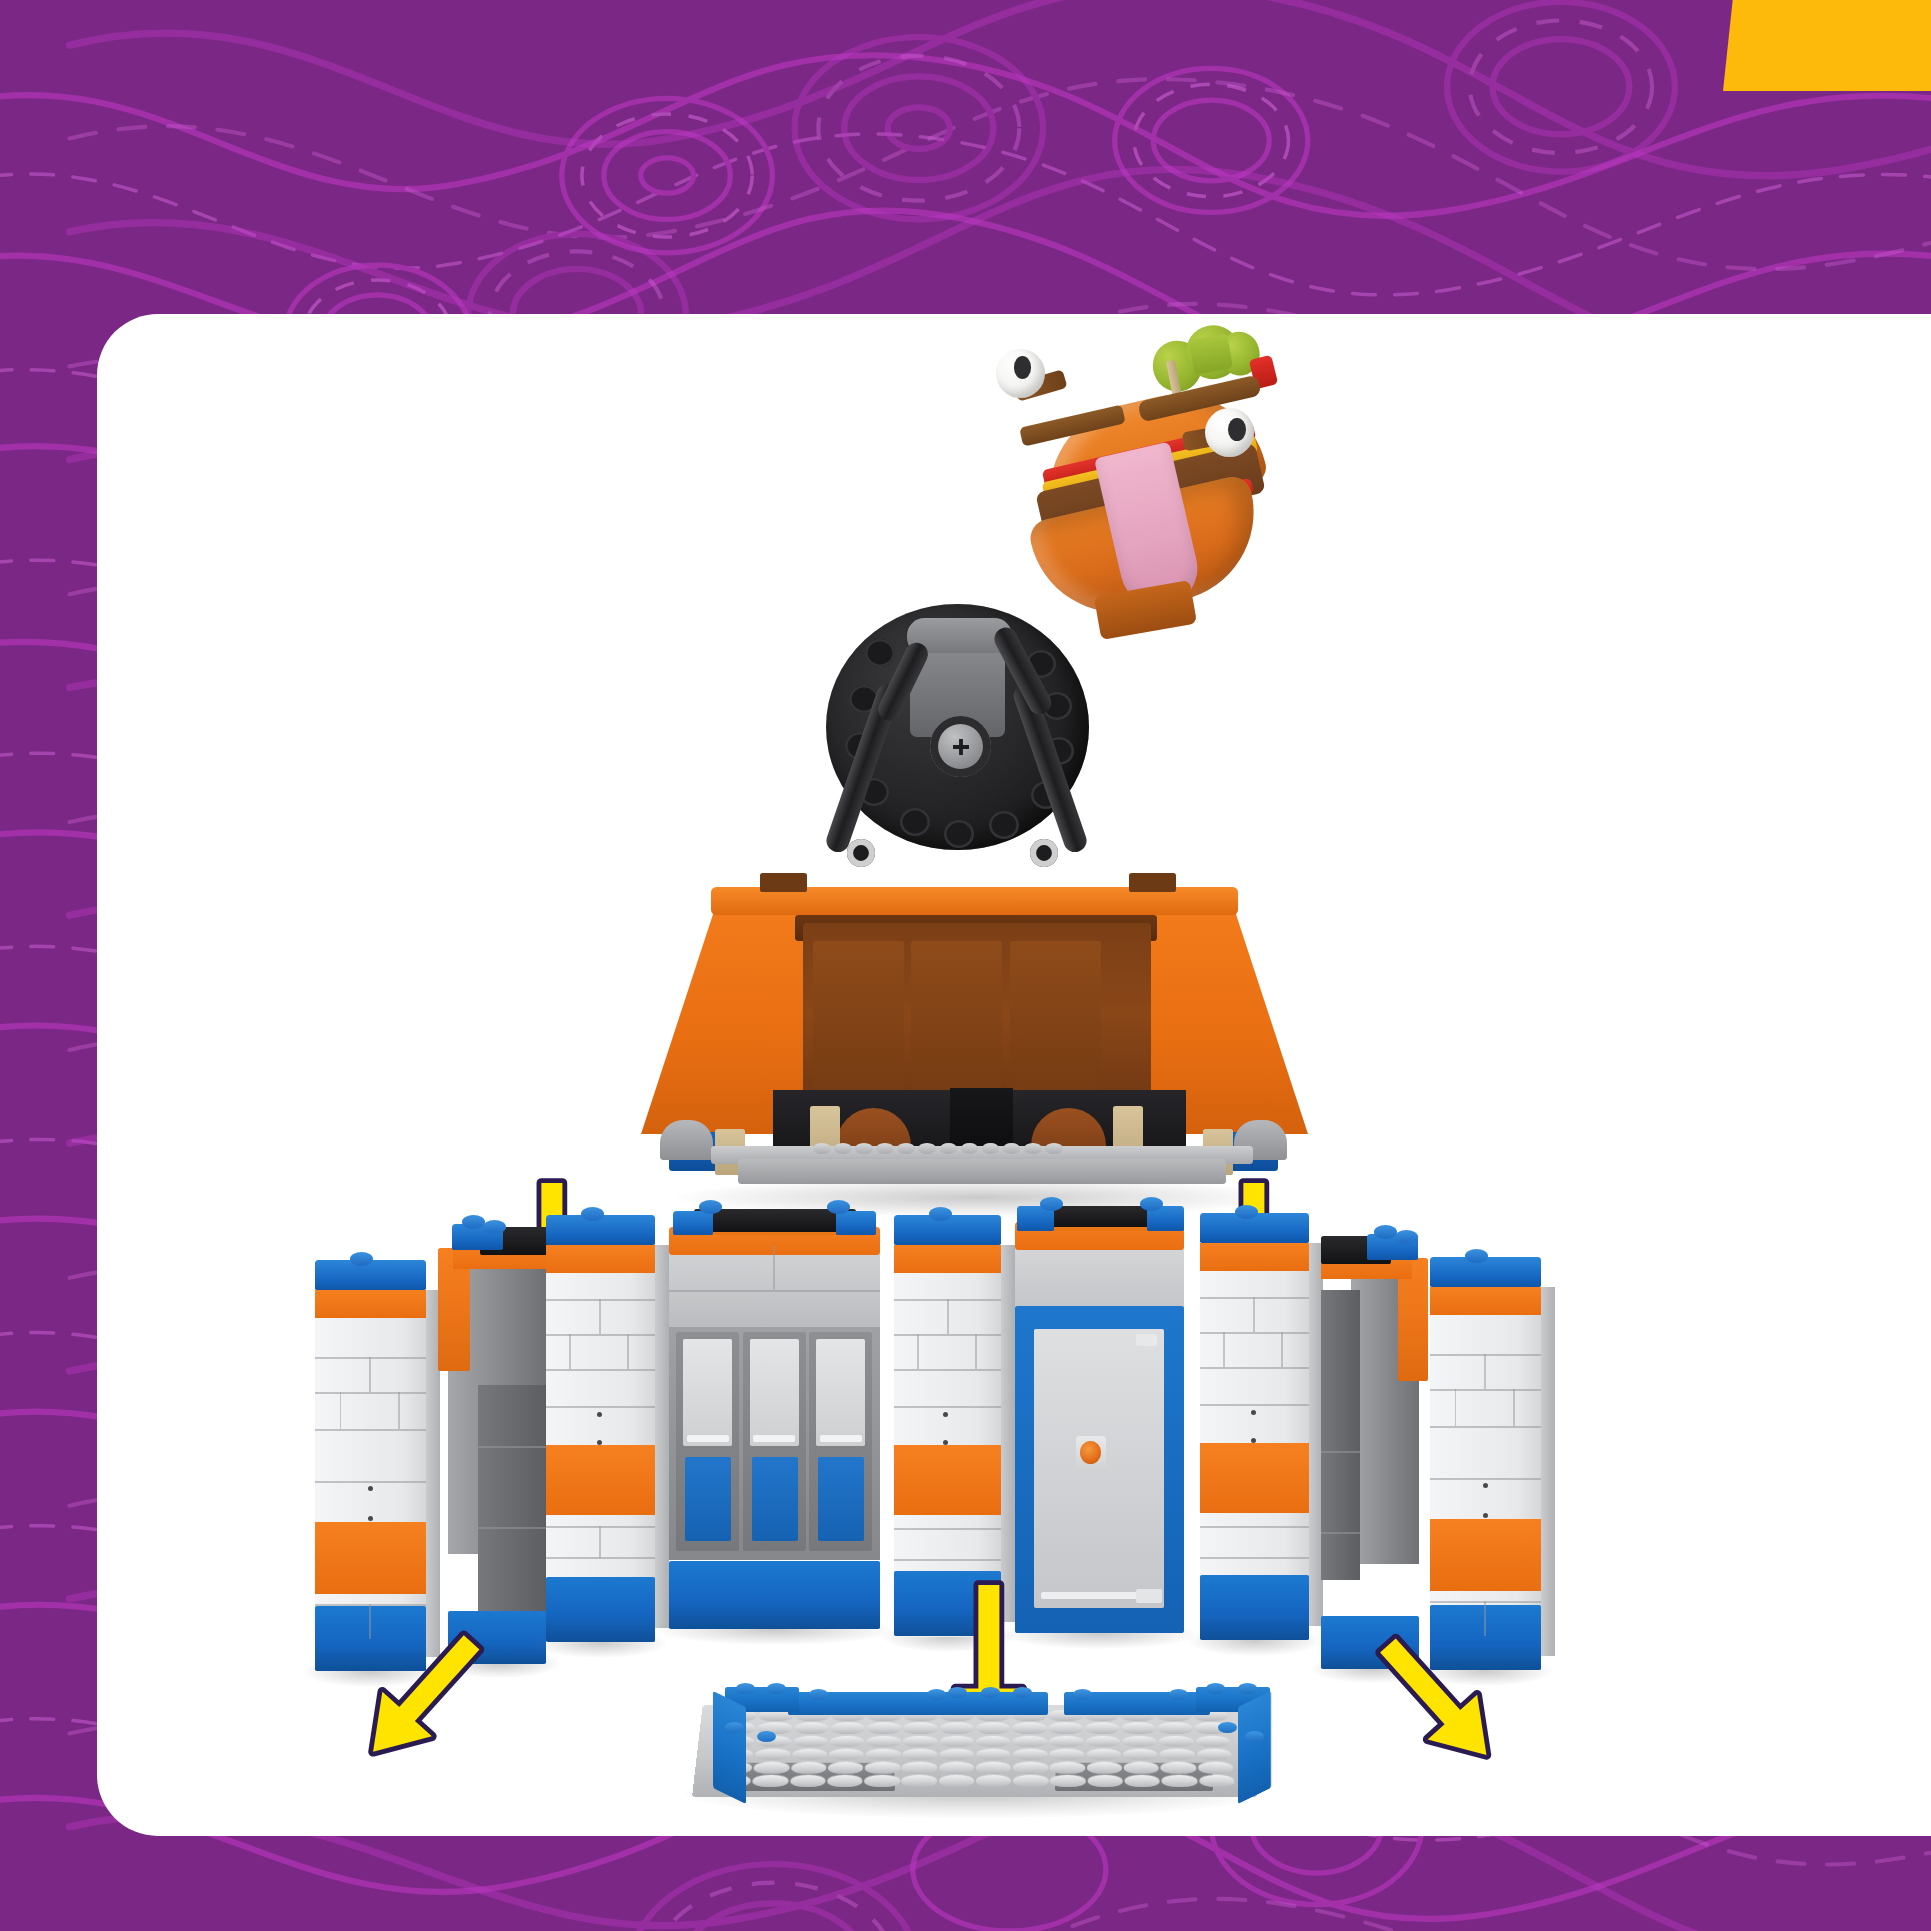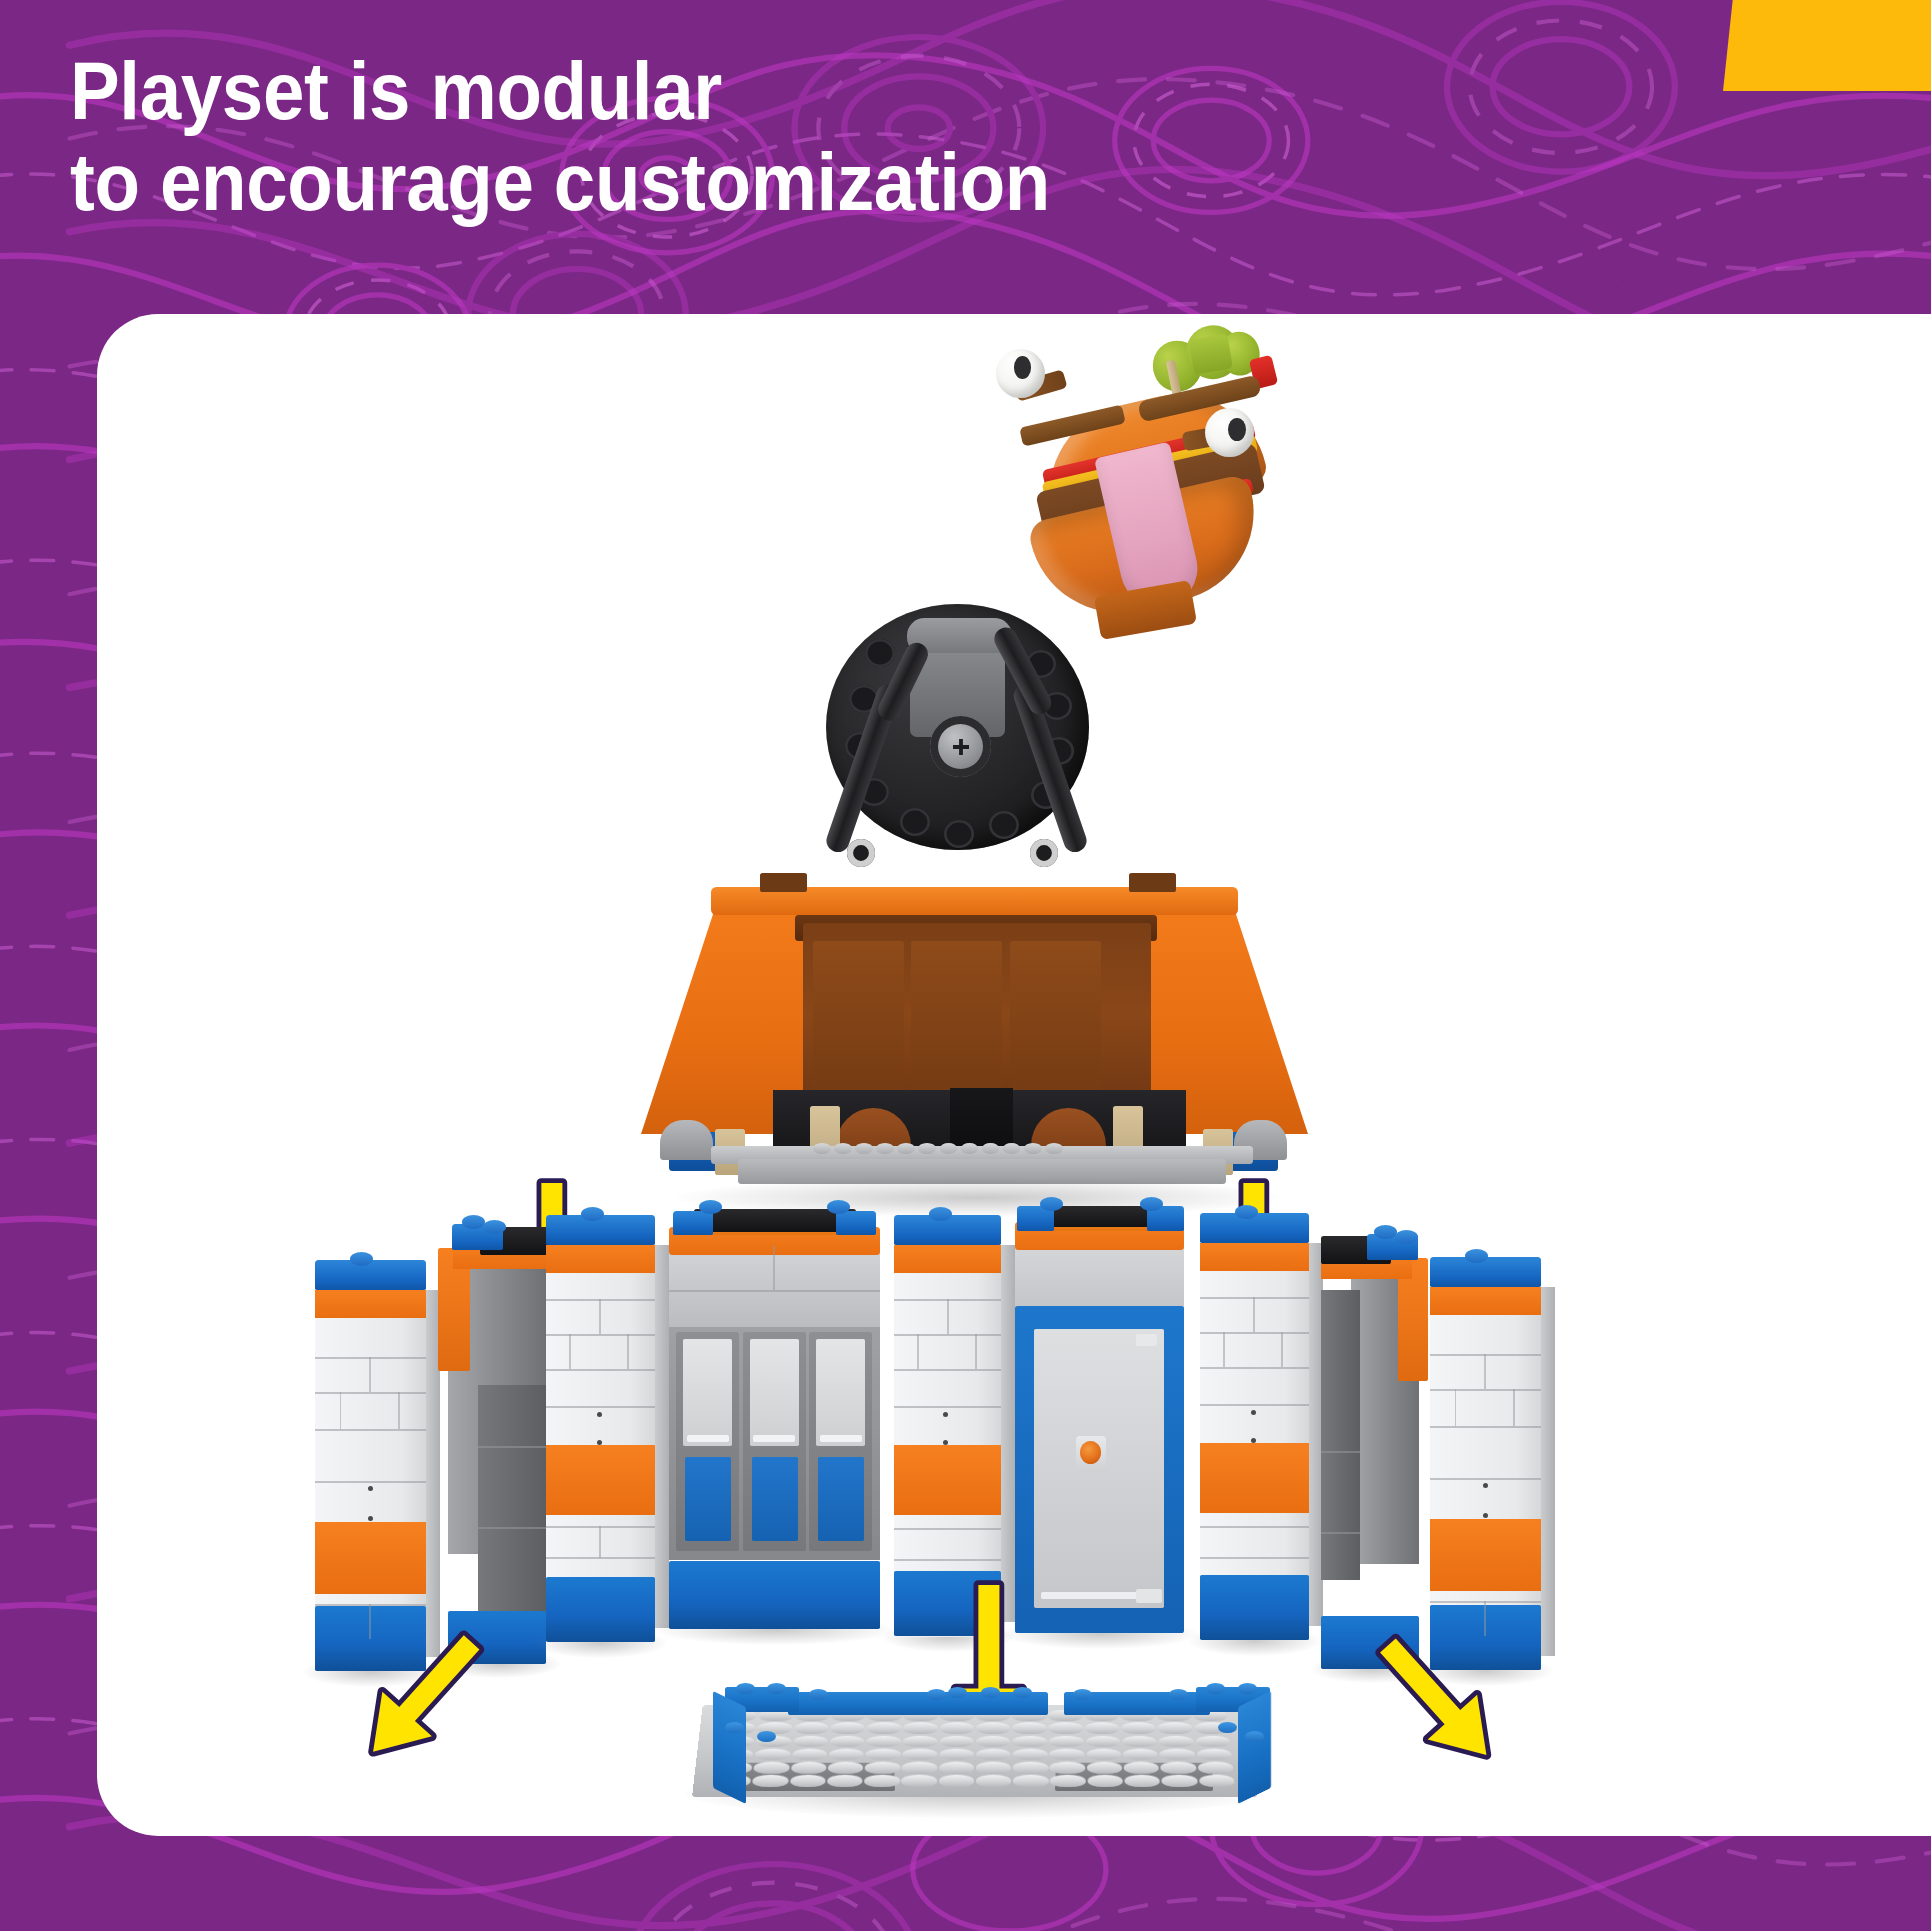--- a/index.html
+++ b/index.html
@@ -322,31 +322,20 @@
         </defs>
         <rect width="2200" height="2200" fill="#7B2785"></rect>
         <use href="#toposet" opacity="0.55"></use>
         <use href="#toposet" opacity="0.40" transform="translate(150,-90) scale(1.18)"></use>
       </svg>
     </div>
   </div>
 
   <div class="yellow-band"></div>
 
-  <div class="banner">
-    <div class="topo2">
-      <svg width="1931" height="1931" viewBox="0 0 2200 2200" preserveAspectRatio="none" xmlns="http://www.w3.org/2000/svg">
-        <rect width="2200" height="2200" fill="#7B2785"></rect>
-        <use href="#toposet" opacity="0.55"></use>
-        <use href="#toposet" opacity="0.40" transform="translate(150,-90) scale(1.18)"></use>
-      </svg>
-    </div>
-    <div class="headline">Playset is modular
-to encourage customization</div>
-  </div>
 
   <div class="card">
 
     <div class="mascot" style="left:860px;top:10.5px;">
       <div class="pickle">
         <div class="pk" style="left:0;top:8.8px;width:49px;height:51px;"></div>
         <div class="pk" style="left:35px;top:0;width:54px;height:54px;"></div>
         <div class="pk" style="left:68px;top:10.5px;width:40px;height:44px;"></div>
         <div style="position:absolute;left:40px;top:10.5px;width:39px;height:35px;border-radius:5.3px;background:linear-gradient(180deg,#A9C63D,#86A626);"></div>
       </div>

